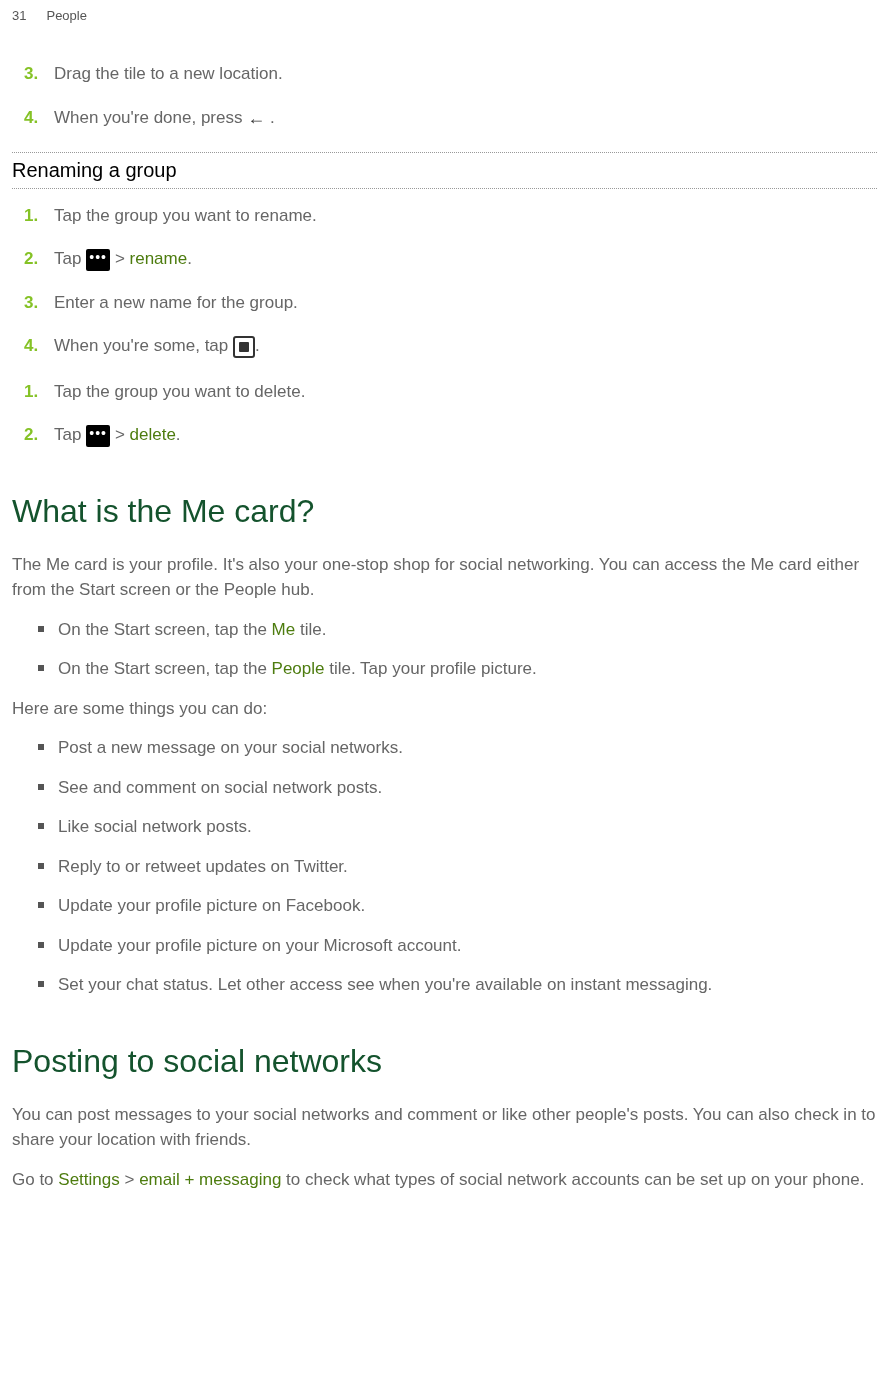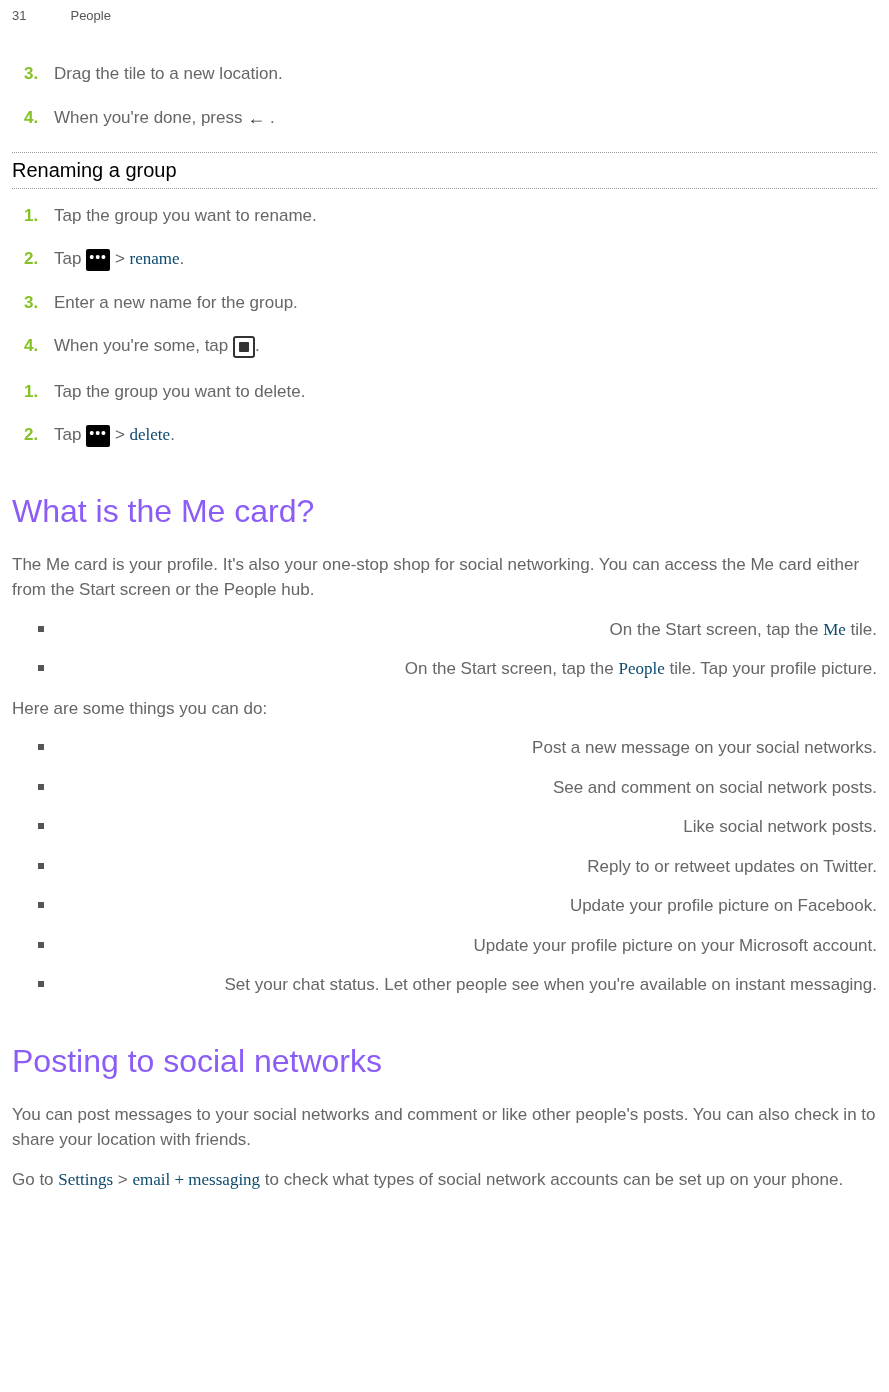--- a/index.html
+++ b/index.html
@@ -13,21 +13,20 @@
       background: #fff;
       color: #666;
       padding: 0;
     }
     .page-header {
       display: flex;
       align-items: center;
       padding: 8px 12px;
       font-size: 13px;
       color: #555;
-      gap: 24px;
     }
     .page-number {
       margin-right: 20px;
     }
     .content {
       padding: 30px 12px 20px 12px;
     }
     .numbered-list {
       list-style: none;
       margin-bottom: 20px;
@@ -53,21 +52,21 @@
       color: #000000;
       font-size: 20px;
       font-weight: normal;
       padding: 6px 0;
       border-top: 1px dotted #999;
       border-bottom: 1px dotted #999;
       margin-bottom: 14px;
       margin-top: 8px;
     }
     .major-heading {
-      color: #8b5cf6;
+      color: #14532d;
       font-size: 32px;
       font-weight: normal;
       margin-top: 45px;
       margin-bottom: 22px;
     }
     .body-text {
       font-size: 17px;
       line-height: 1.5;
       color: #666;
       margin-bottom: 14px;
@@ -87,21 +86,20 @@
     .bullet {
       width: 6px;
       height: 6px;
       background: #555;
       margin-right: 14px;
       margin-top: 9px;
       flex-shrink: 0;
     }
     .bullet-text {
       flex: 1;
-      text-align: right;
     }
     .icon-back {
       display: inline-block;
       font-family: Arial, sans-serif;
       font-size: 18px;
       font-weight: bold;
       color: #333;
       vertical-align: middle;
     }
     .icon-more {
@@ -129,23 +127,22 @@
       align-items: center;
       vertical-align: middle;
     }
     .icon-save-inner {
       width: 10px;
       height: 10px;
       background: #333;
       border-radius: 1px;
     }
     .bold {
-      color: #0c4a6e;
+      color: #4d7c0f;
       font-weight: 500;
-      font-family: Liberation Serif, serif;
     }
   </style>
 </head>
 <body>
 
 <div class="page-header">
   <span class="page-number">31</span>
   <span>People</span>
 </div>
 
@@ -250,21 +247,21 @@
     <li>
       <span class="bullet"></span>
       <span class="bullet-text">Update your profile picture on Facebook.</span>
     </li>
     <li>
       <span class="bullet"></span>
       <span class="bullet-text">Update your profile picture on your Microsoft account.</span>
     </li>
     <li>
       <span class="bullet"></span>
-      <span class="bullet-text">Set your chat status. Let other people see when you're available on instant messaging.</span>
+      <span class="bullet-text">Set your chat status. Let other access see when you're available on instant messaging.</span>
     </li>
   </ul>
 
   <h2 class="major-heading">Posting to social networks</h2>
   <p class="body-text">You can post messages to your social networks and comment or like other people's posts. You can also check in to share your location with friends.</p>
   <p class="body-text">
     <span>Go to </span><span class="bold">Settings</span><span> &gt; </span><span class="bold">email + messaging</span><span> to check what types of social network accounts can be set up on your phone.</span>
   </p>
 
 </div>

